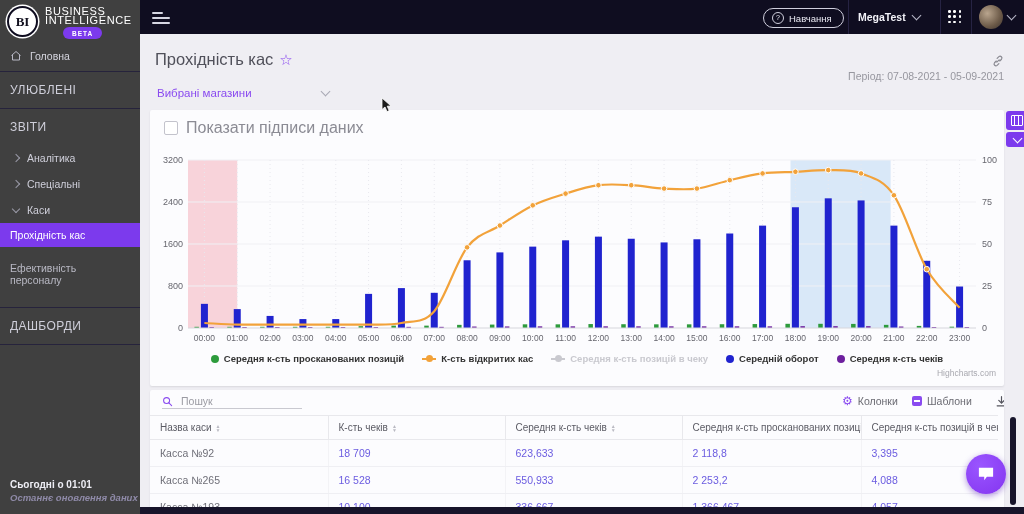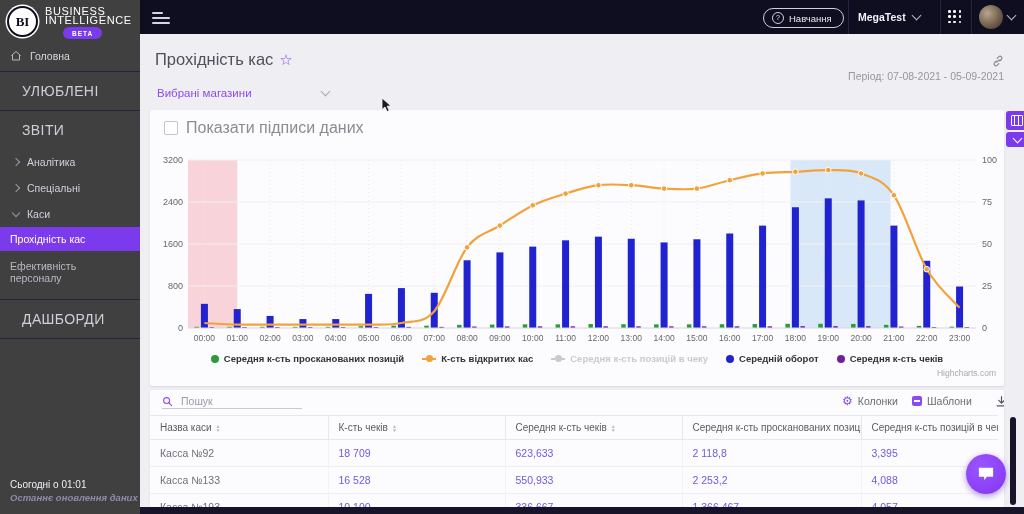--- a/index.html
+++ b/index.html
@@ -30,29 +30,29 @@
   .logo{display:flex;align-items:flex-start;padding:4px 6px 2px 7px;position:relative}
   .logo-circle{width:27px;height:27px;border-radius:50%;background:#fff;border:2px solid #0f0d20;
                box-shadow:0 0 0 1.5px #fff;display:flex;align-items:center;justify-content:center;
                font-family:"Liberation Serif",serif;font-weight:bold;font-size:13px;color:#12101f;margin-top:2px}
   .logo-text{margin-left:7px;line-height:9px;padding-top:3px}
   .logo-text div{font-size:11px;font-weight:normal;letter-spacing:.6px;color:#fff}
   .beta{display:inline-block;background:#7c3aed;color:#fff;font-size:6.5px;font-weight:bold;
         letter-spacing:1px;border-radius:6px;padding:1.5px 9px;margin:2px 0 0 18px}
   .side-row{display:flex;align-items:center;gap:8px;padding:9px 10px;font-size:10.5px;color:#d5d5de;cursor:pointer}
   .divider{border-top:1px solid #26233c;margin:0}
-  .section{padding:11px 22px;font-size:14px;letter-spacing:.4px;color:#cfcfda;cursor:pointer}
+  .section{padding:11px 10px;font-size:12px;letter-spacing:.4px;color:#cfcfda;cursor:pointer}
   .tree-item{display:flex;align-items:center;gap:8px;padding:7px 10px 7px 13px;font-size:10.5px;cursor:pointer}
   .tchev{width:5px;height:5px;border-right:1.3px solid #9a9aa8;border-bottom:1.3px solid #9a9aa8;display:inline-block}
   .tchev.right{transform:rotate(-45deg)}
   .tchev.down{transform:rotate(45deg);margin-top:-2px}
-  .leaf{padding:9px 10px;font-size:10.5px;color:#b9b9c4;cursor:pointer}
+  .leaf{padding:15px 10px;font-size:10.5px;color:#b9b9c4;cursor:pointer}
   .leaf.active{background:#7c3aed;color:#fff;padding:6px 10px}
   .side-footer{position:absolute;left:10px;bottom:10px;line-height:13px}
-  .side-footer .t1{font-size:10px;font-weight:normal;color:#eeeef5}
+  .side-footer .t1{font-size:10px;font-weight:bold;color:#eeeef5}
   .side-footer .t2{font-size:9.5px;font-style:italic;font-weight:bold;color:#8f8aa8}
   
   .page-title{position:absolute;left:155px;top:50px;font-size:16.5px;color:#50505a}
   .star{color:#8a4bf0;font-size:15px;margin-left:6px;cursor:pointer}
   .link-icon{position:absolute;left:991px;top:54px;cursor:pointer}
   .period{position:absolute;right:20px;top:70px;font-size:10.5px;color:#97979f}
   .dropdown{position:absolute;left:155px;top:84px;width:178px;cursor:pointer}
   .dropdown .lbl{font-size:11.5px;color:#8a4bf0;padding:3px 2px 14px}
   .dropdown .underline{height:2px;background:#7b2fe0;border-radius:1px}
   .dropdown .chev{position:absolute;right:4px;top:7px;border-color:#a9a9b4}
@@ -444,21 +444,21 @@
       </thead>
     <tbody id="tbody">
         <tr>
           <td class="">Касса №92</td>
           <td class="num">18 709</td>
           <td class="num">623,633</td>
           <td class="num">2 118,8</td>
           <td class="num">3,395</td>
         </tr>
         <tr>
-          <td class="">Касса №133</td>
+          <td class="">Касса №265</td>
           <td class="num">16 528</td>
           <td class="num">550,933</td>
           <td class="num">2 253,2</td>
           <td class="num">4,088</td>
         </tr>
         <tr>
           <td class="">Касса №193</td>
           <td class="num">10 100</td>
           <td class="num">336,667</td>
           <td class="num">1 366,467</td>

